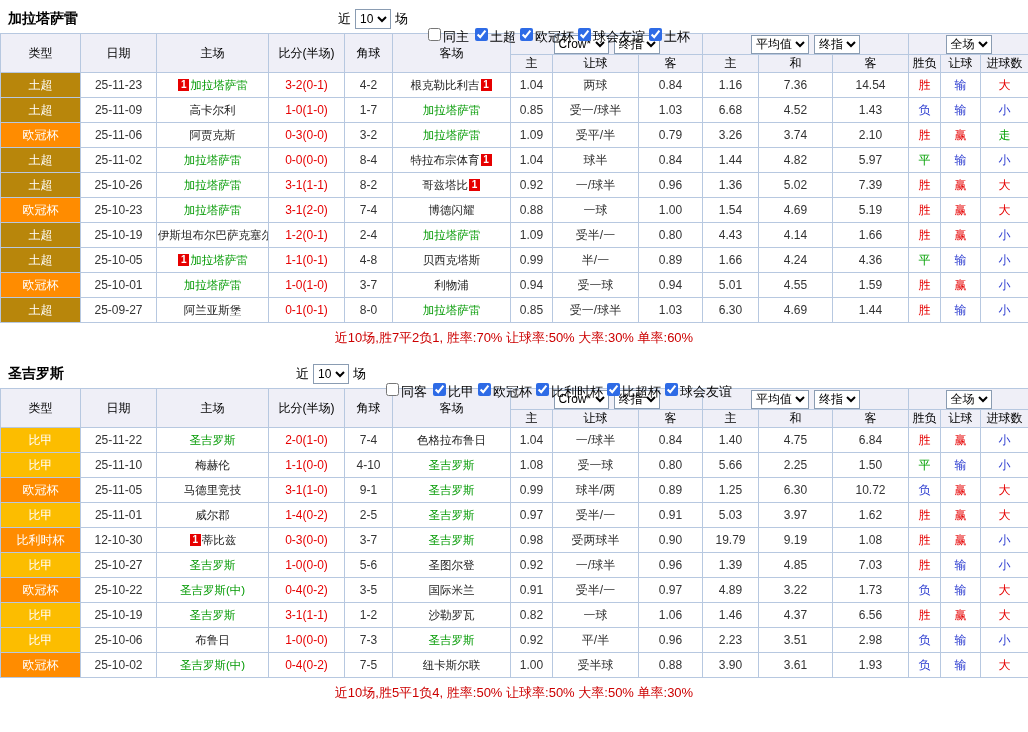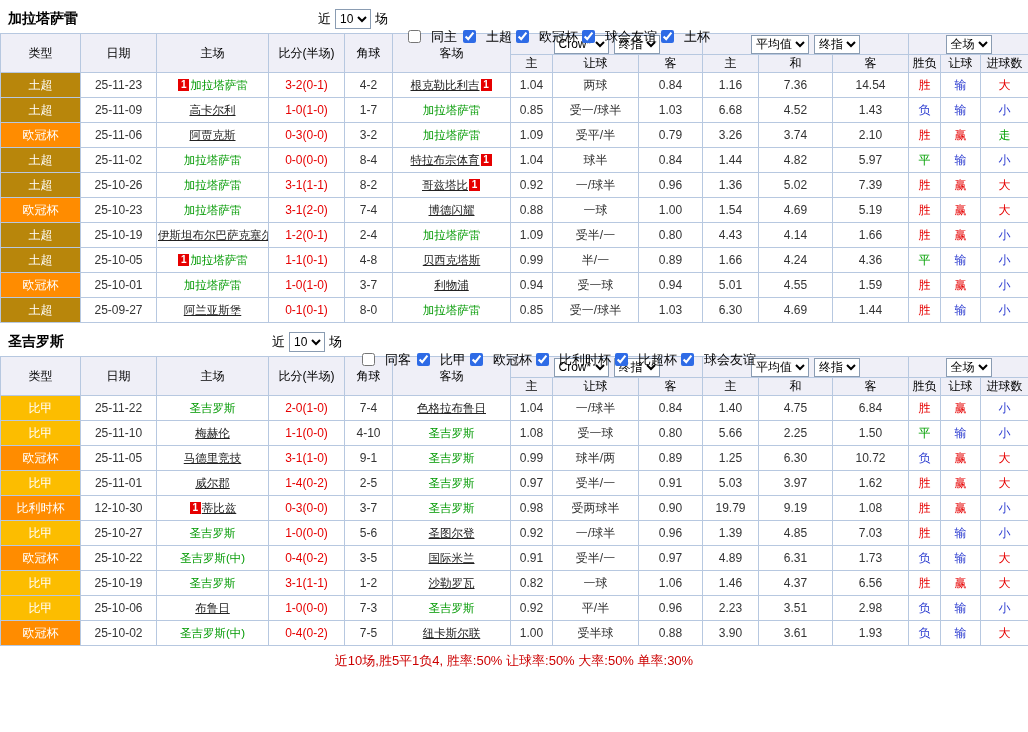--- a/index.html
+++ b/index.html
@@ -8,36 +8,36 @@
 
   .topbar { height:28px; background:#2e3192; display:flex; align-items:center; justify-content:center; gap:12px; }
   .topbar .title { color:#ffff00; font-weight:bold; font-size:14px; }
   .topbar label { color:#ffffff; font-size:13px; display:flex; align-items:center; gap:4px; cursor:pointer; }
   .topbar input { accent-color:#3b78ff; margin:0; width:13px; height:13px; }
 
   .section-head { position:relative; height:29px; display:flex; align-items:center; justify-content:center; margin-top:4px; }
   .team-title { position:absolute; left:8px; font-size:14px; font-weight:bold; color:#000; }
   .filters { display:flex; align-items:center; gap:4px; font-size:13px; color:#000; }
   .filters select { font-size:12px; height:20px; border:1px solid #8a9cb2; background:#fff; }
-  .filters .chk { display:flex; align-items:center; gap:10px; margin-left:2px; cursor:pointer;margin-top:36px; }
+  .filters .chk { display:flex; gap:2px; margin-left:2px; cursor:pointer;margin-top:36px; }
   .filters .gap { width:10px; }
   .filters input[type=checkbox] { accent-color:#2e6be6; width:13px; height:13px; margin:0; }
 
   table { width:1028px; border-collapse:collapse; table-layout:fixed; font-size:12px; color:#333; }
   th, td { border:1px solid #b7c8e0; text-align:center; white-space:nowrap; overflow:hidden; padding:0 1px; }
   thead th { background:#efeff7; font-weight:normal; font-size:12px; height:18px; color:#000; }
   thead .sel-row-cell { height:21px; }
   .selects-wrap { display:flex; justify-content:center; align-items:center; gap:5px; }
   .selects-wrap select { font-size:12px; height:19px; border:1px solid #8a9cb2; background:#fff; }
   tbody td { height:25px; background:#fff; }
   td.league { color:#fff; font-size:12px; }
   td.score { color:#e60000; }
   td.team { font-size:11.5px; }
   .focus { color:#009900; }
-  .opp { color:#222222;text-decoration:underline; }
+  .opp { color:#222222; }
   .card { display:inline-block; background:#e60000; color:#fff; font-size:10px; line-height:12px; width:11px; height:12px; font-weight:bold; margin:0 1px; vertical-align:1px; }
   .summary { text-align:center; font-size:13px; color:#cc0000; padding:6px 0 8px 0; }
 </style>
 </head>
 <body>
 
 <div>
 
 
   <div>
@@ -295,20 +295,21 @@
             <td>1.03</td>
             <td>6.30</td>
             <td>4.69</td>
             <td>1.44</td>
             <td style="color:#e60000">胜</td>
             <td style="color:#2b3bd0">输</td>
             <td style="color:#2b3bd0">小</td>
           </tr>
         </tbody>
     </table>
+    <div class="summary">近10场,胜7平2负1, 胜率:70% 让球率:50% 大率:30% 单率:60%</div>
   </div>
 
   <div>
     <div class="section-head">
       <span class="team-title">圣吉罗斯</span>
       <div class="filters">
         <span>近</span>
         <select><option>10</option></select>
         <span>场</span>
         <span class="gap"></span>
@@ -504,21 +505,21 @@
             <td class="league" style="background:#ff8c00">欧冠杯</td>
             <td>25-10-22</td>
             <td class="team"><span class="focus">圣吉罗斯(中)</span></td>
             <td class="score">0-4(0-2)</td>
             <td>3-5</td>
             <td class="team"><span class="opp">国际米兰</span></td>
             <td>0.91</td>
             <td>受半/一</td>
             <td>0.97</td>
             <td>4.89</td>
-            <td>6.31</td>
+            <td>3.22</td>
             <td>1.73</td>
             <td style="color:#2b3bd0">负</td>
             <td style="color:#2b3bd0">输</td>
             <td style="color:#e60000">大</td>
           </tr>
           <tr>
             <td class="league" style="background:#fcbd00">比甲</td>
             <td>25-10-19</td>
             <td class="team"><span class="focus">圣吉罗斯</span></td>
             <td class="score">3-1(1-1)</td>

